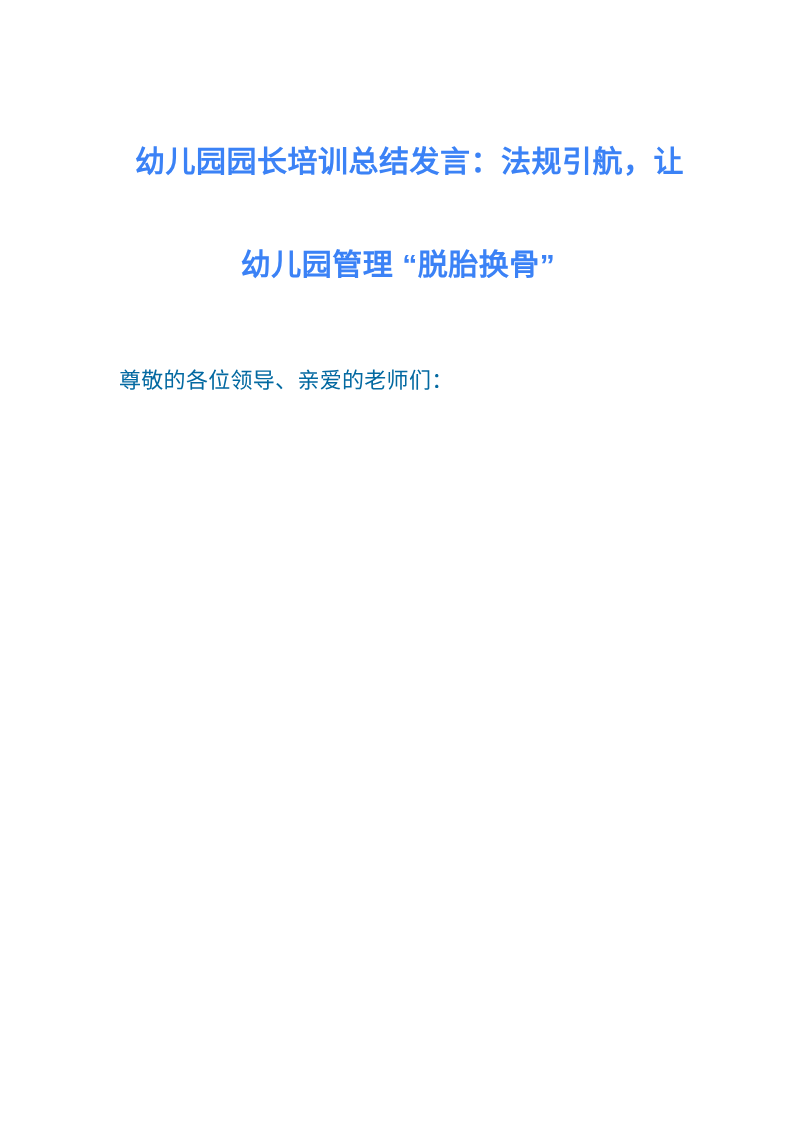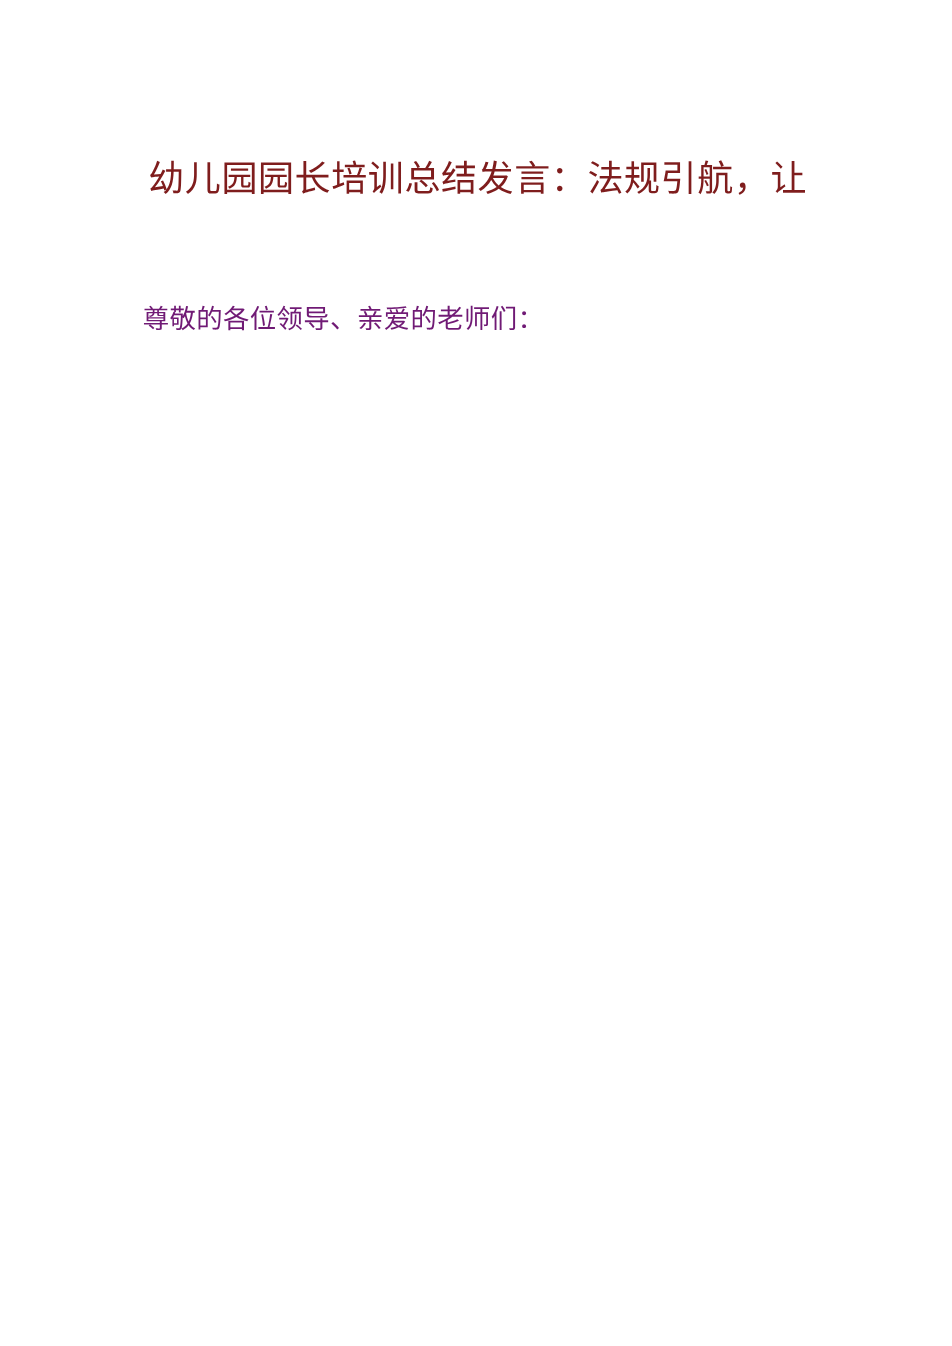--- a/index.html
+++ b/index.html
@@ -17,53 +17,54 @@
   }
   .page {
     box-sizing: border-box;
     width: 793px;
     height: 1122px;
     padding: 94px 116px 0 119px;
     background: #ffffff;
     overflow: hidden;
   }
   .doc-title {
-    margin: 4px;
+    margin: 16px;
     font-size: 30px;
-    font-weight: 400;
+    font-weight: 700;
     line-height: 103px;
     text-align: center;
     letter-spacing: 0.5px;
-    color: #7f1d1d;
+    color: #3b82f6;
   }
   .title-line {
     display: block;
     white-space: nowrap;
   }
   .doc-paragraph {
     margin: 42px 0 0 0;
     font-size: 22px;
     line-height: 43px;
     text-align: justify;
     letter-spacing: 0.3px;
     word-break: break-all;
     overflow-wrap: break-word;
-    color: #701a75;
+    color: #0369a1;
   }
   .doc-paragraph:first-of-type {
     margin-top: 43px;
   }
 </style>
 </head>
 <body>
 
 <main class="page">
 
   <h1 class="doc-title">
     <span class="title-line">幼儿园园长培训总结发言：法规引航，让</span>
+    <span class="title-line">幼儿园管理 “脱胎换骨”</span>
   </h1>
 
   <p class="doc-paragraph">尊敬的各位领导、亲爱的老师们：</p>
 
 
 
 
 </main>
 
 </body></html>

